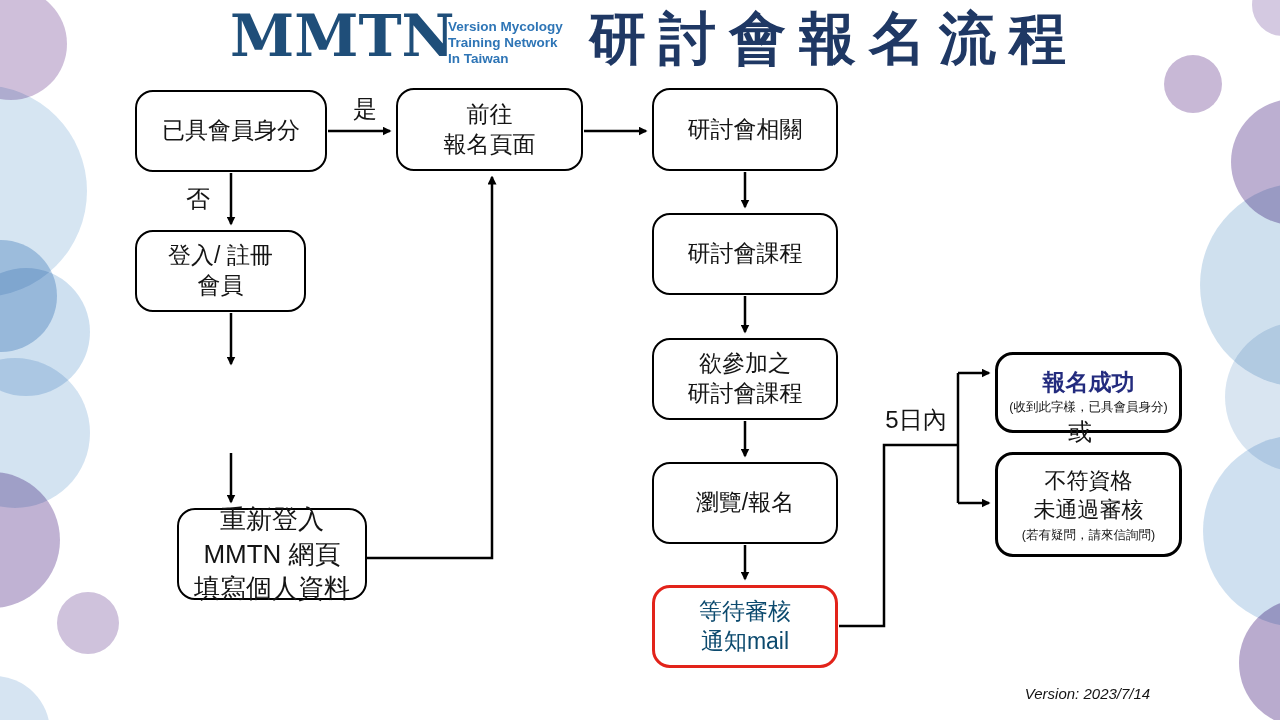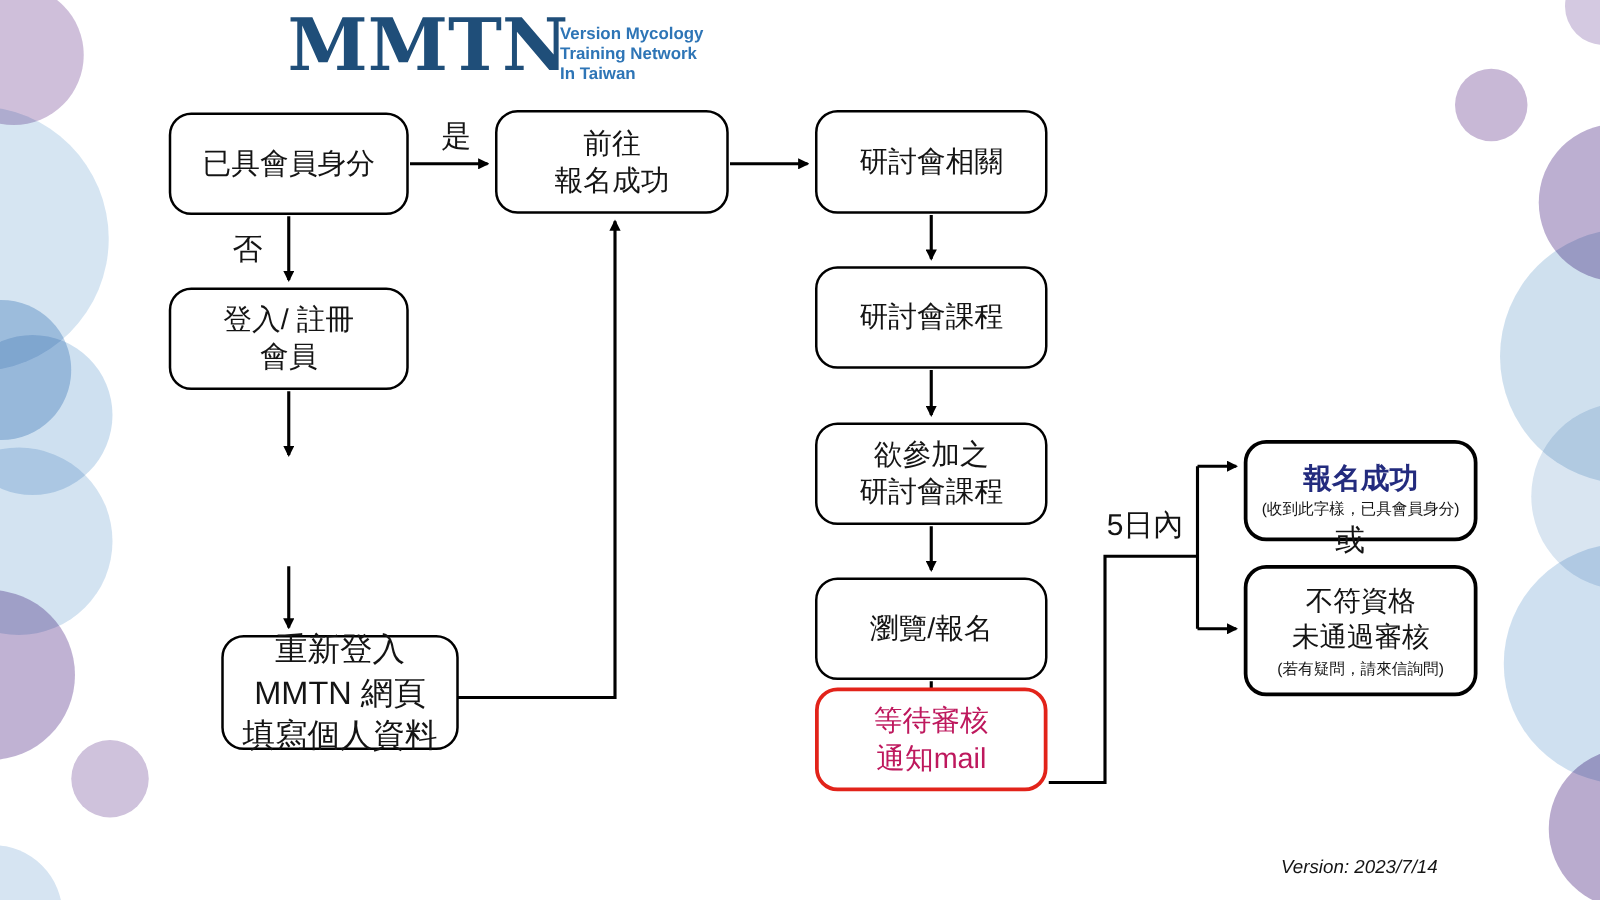--- a/index.html
+++ b/index.html
@@ -28,29 +28,29 @@
              font-family:"DejaVu Serif",serif;font-weight:bold;font-size:58px;line-height:64px;letter-spacing:0px;}
   .logo-tagline{position:absolute;left:448px;top:19px;z-index:2;color:#2E75B6;
                 font-weight:bold;font-size:13.5px;line-height:16px;white-space:pre-line;}
   .page-title{position:absolute;left:589px;top:0px;z-index:2;color:#1F3864;
               font-weight:bold;font-size:57px;line-height:76px;letter-spacing:13px;}
   
   .node{position:absolute;z-index:2;box-sizing:border-box;border:2.5px solid #000;border-radius:18px;
         background:#fff;display:flex;flex-direction:column;align-items:center;justify-content:center;
         text-align:center;font-size:23px;line-height:1.3;color:#141414;white-space:pre-line;}
   .n-a{left:135px;top:90px;width:192px;height:82px;}
-  .n-b{left:135px;top:230px;width:192px;height:82px;}
+  .n-b{left:135px;top:230px;width:171px;height:82px;}
   .n-c{left:137px;top:370px;width:190px;height:82px;}
   .n-d{left:137px;top:508px;width:190px;height:92px;font-size:26px;line-height:1.33;margin-left:40px;}
   .n-e{left:396px;top:88px;width:187px;height:83px;}
   .n-f{left:652px;top:88px;width:186px;height:83px;}
   .n-g{left:652px;top:213px;width:186px;height:82px;}
   .n-h{left:652px;top:338px;width:186px;height:82px;}
   .n-i{left:652px;top:462px;width:186px;height:82px;text-align:right;}
-  .n-j{left:652px;top:550px;width:186px;height:83px;border-color:#E2231A;border-width:3px;color:#be185d;}
+  .n-j{left:652px;top:585px;width:186px;height:83px;border-color:#E2231A;border-width:3px;color:#0c4a6e;}
   .n-k{left:995px;top:332px;width:187px;height:81px;border-width:3px;margin-top:20px;}
   .n-l{left:995px;top:452px;width:187px;height:105px;border-width:3px;}
   .node .title-navy{font-weight:bold;color:#232B7E;font-size:23px;line-height:1.2;}
   .node .title-black{color:#141414;font-size:22px;line-height:1.35;white-space:pre-line;}
   .node .note{color:#141414;font-size:12.5px;line-height:1.25;margin-top:3px;white-space:nowrap;}
   
   .flow-label{position:absolute;z-index:2;color:#141414;font-size:24px;text-align:center;}
   .lbl-yes{left:335px;top:93px;width:60px;}
   .lbl-no{left:172px;top:183px;width:52px;}
   .lbl-days{left:878px;top:404px;width:76px;}
@@ -81,20 +81,21 @@
     <div class="circle c-rblue1"></div>
     <div class="circle c-rblue2"></div>
     <div class="circle c-rblue3"></div>
     <div class="circle c-rpurple"></div>
   </div>
 
   <div class="logo-word">MMTN</div>
   <div class="logo-tagline">Version Mycology
 Training Network
 In Taiwan</div>
+  <div class="page-title">研討會報名流程</div>
 
   <svg class="connectors" width="1280" height="720" viewBox="0 0 1280 720">
     <defs>
       <marker id="arr" markerWidth="9" markerHeight="9" refX="7.5" refY="4.5" orient="auto" markerUnits="userSpaceOnUse">
         <path d="M0,0 L9,4.5 L0,9 z" fill="#000"></path>
       </marker>
     </defs>
     <line x1="328" y1="131" x2="390" y2="131" stroke="#000" stroke-width="2.5" marker-end="url(#arr)"></line>
     <line x1="231" y1="173" x2="231" y2="224" stroke="#000" stroke-width="2.5" marker-end="url(#arr)"></line>
     <line x1="231" y1="313" x2="231" y2="364" stroke="#000" stroke-width="2.5" marker-end="url(#arr)"></line>
@@ -111,21 +112,21 @@
     <line x1="958" y1="503" x2="989" y2="503" stroke="#000" stroke-width="2.5" marker-end="url(#arr)"></line>
   </svg>
 
   <div class="node n-a">已具會員身分</div>
   <div class="node n-b">登入/ 註冊
 會員</div>
   <div class="node n-d">重新登入
 MMTN 網頁
 填寫個人資料</div>
   <div class="node n-e">前往
-報名成功</div>
+報名頁面</div>
   <div class="node n-f">研討會相關</div>
   <div class="node n-g">研討會課程</div>
   <div class="node n-h">欲參加之
 研討會課程</div>
   <div class="node n-i">瀏覽/報名</div>
   <div class="node n-j">等待審核
 通知mail</div>
 
   <div class="node n-k">
     <span class="title-navy">報名成功</span>

